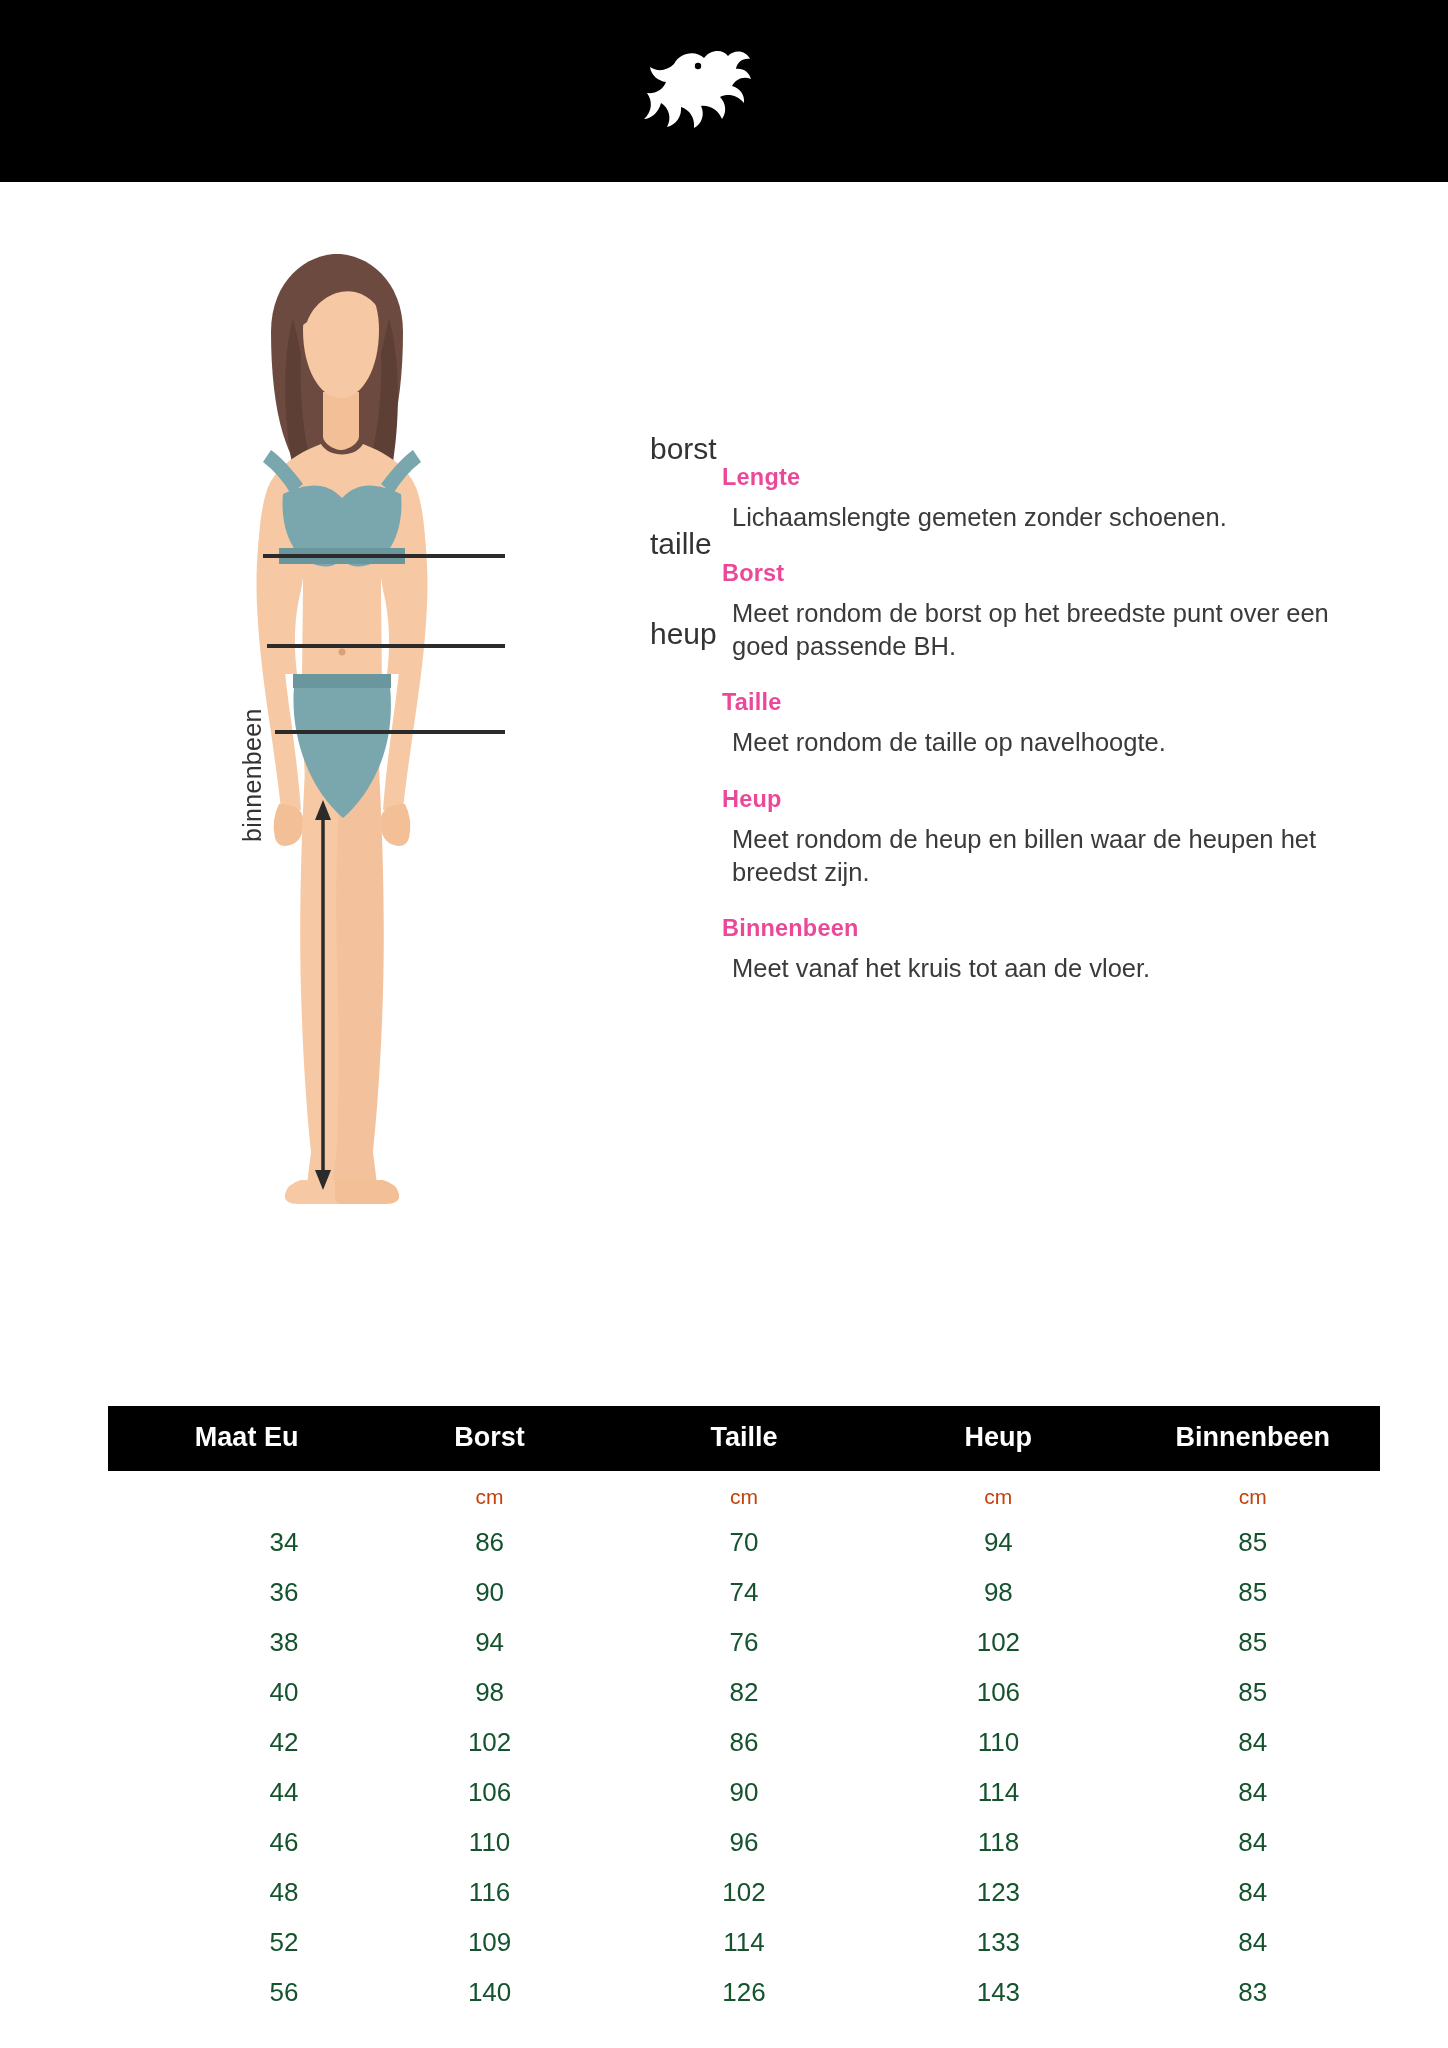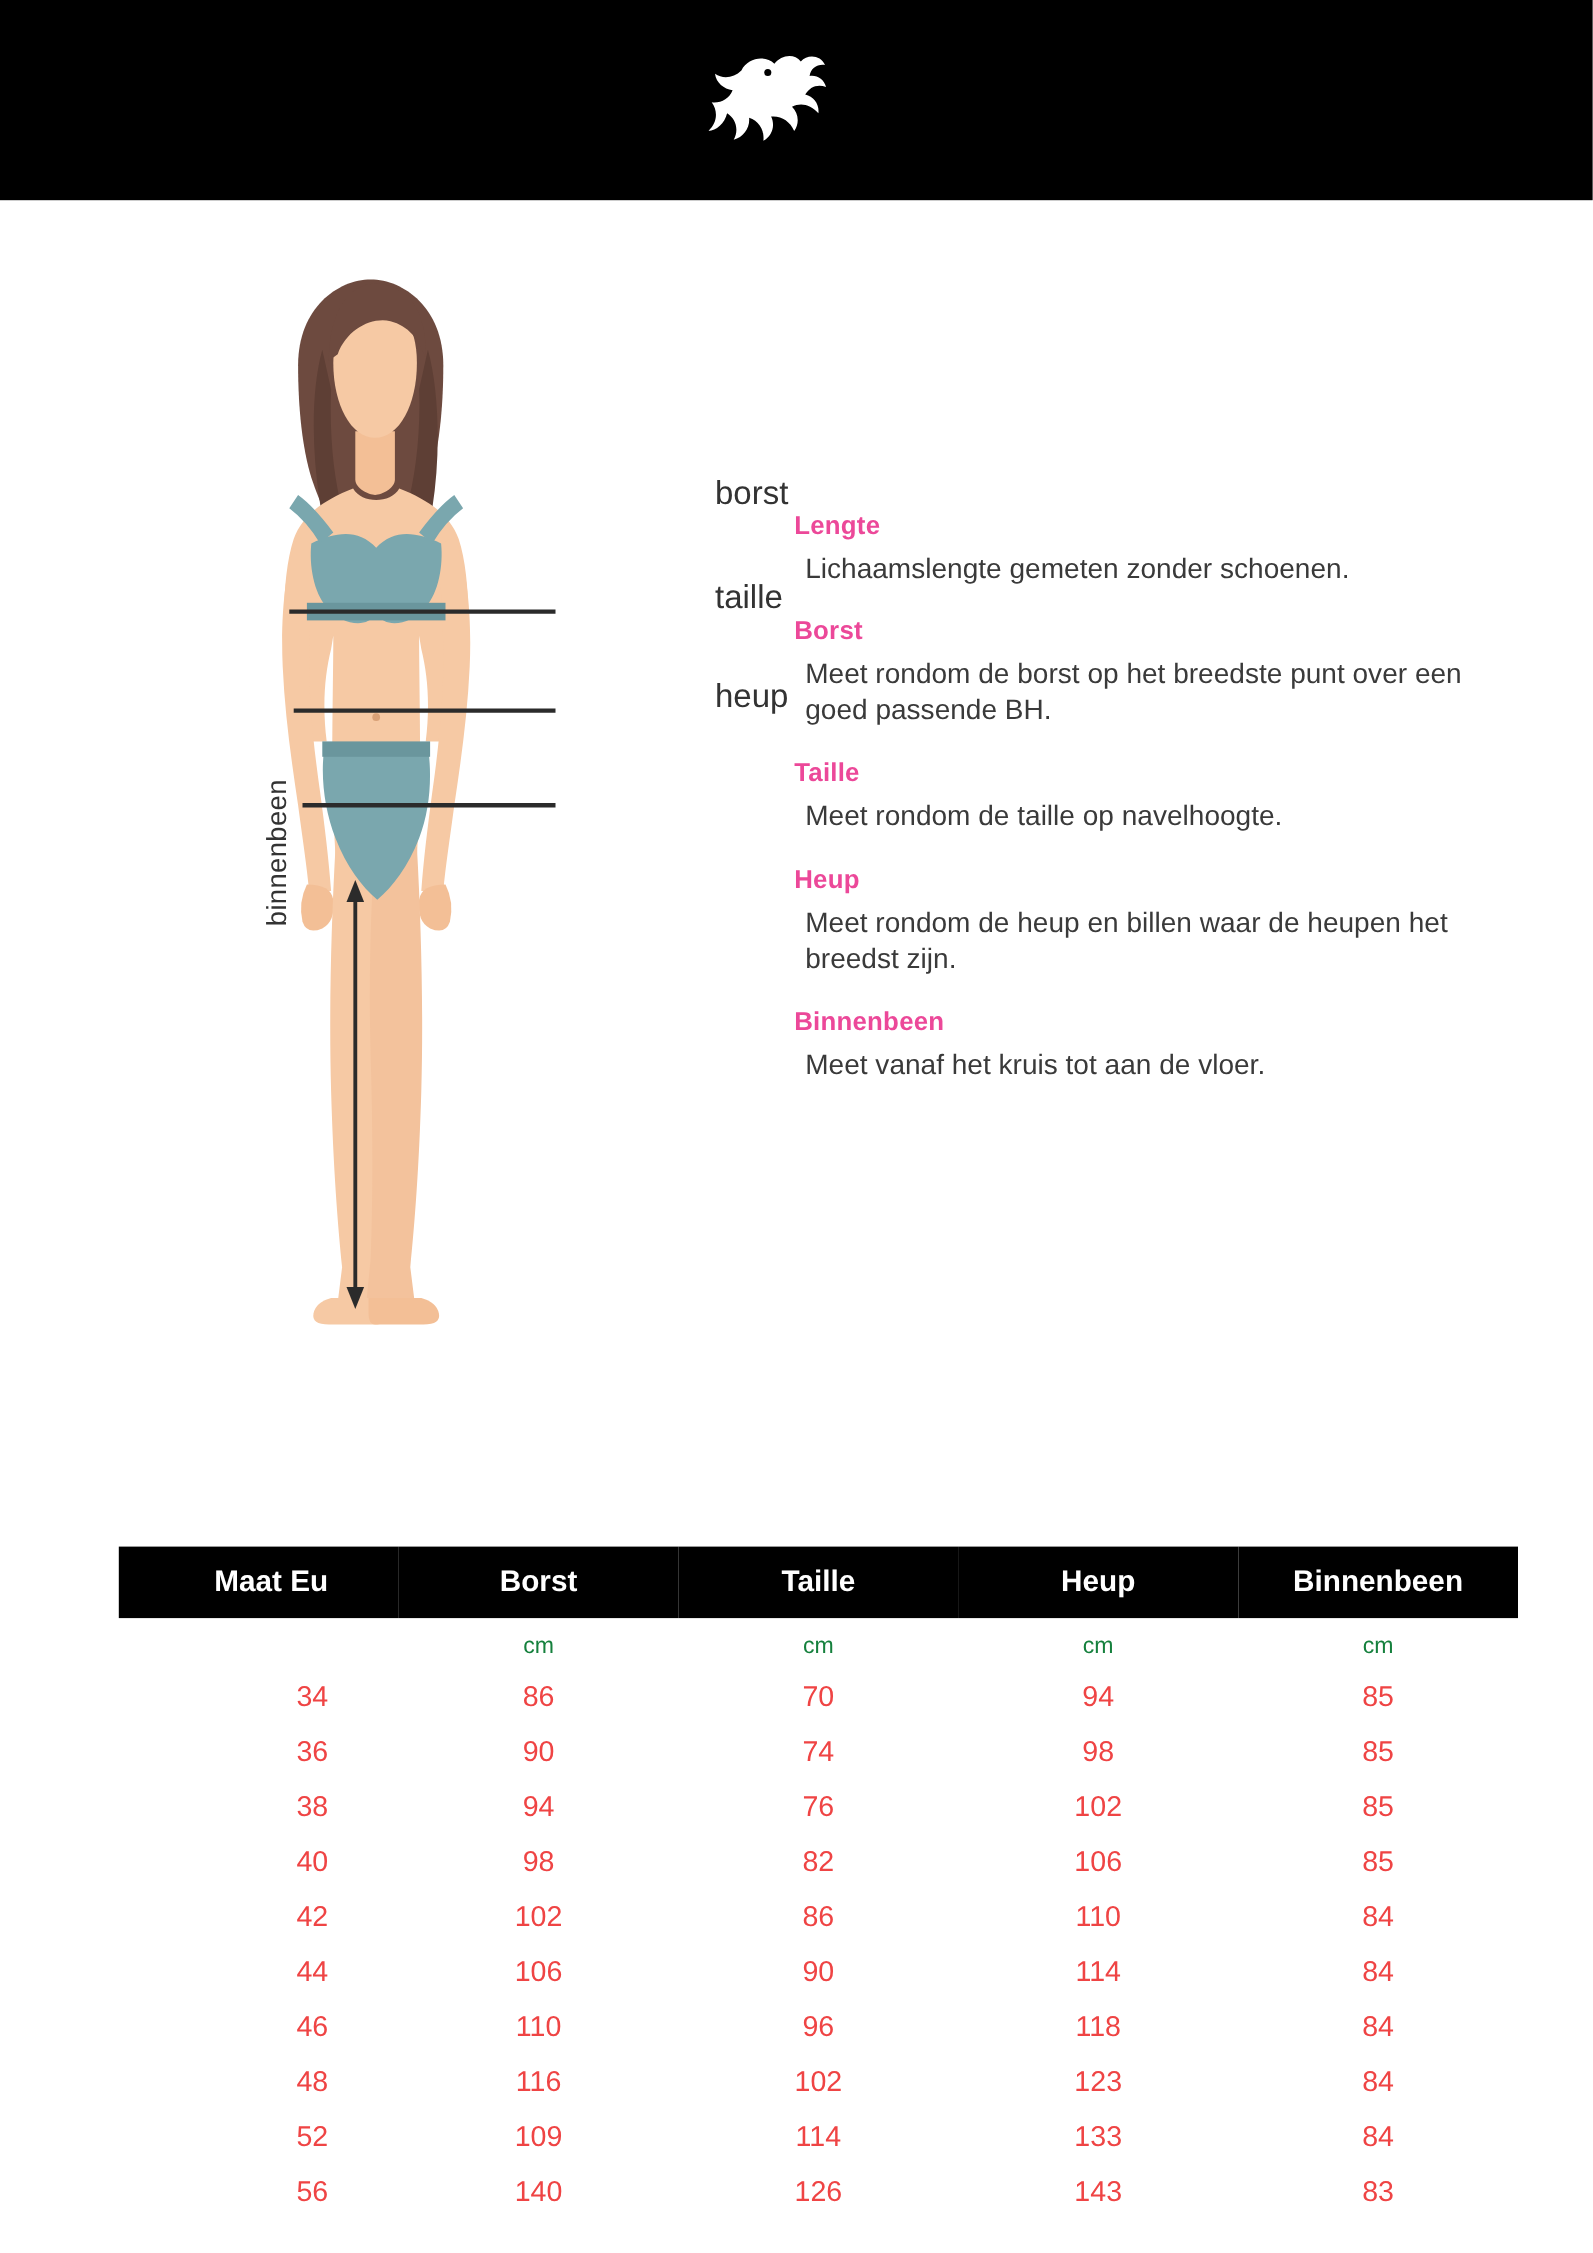--- a/index.html
+++ b/index.html
@@ -148,29 +148,29 @@
     background: #000000;
     color: #ffffff;
     font-size: 27px;
     font-weight: bold;
     padding: 16px 0 18px 0;
     text-align: center;
   }
   table.sizes thead th:first-child { text-align: right; padding-right: 64px; }
   table.sizes tbody td {
     font-size: 26px;
-    color: #ef4444;
+    color: #14532d;
     text-align: center;
     padding: 9.5px 0;
     font-weight: 300;
   }
   table.sizes tbody td:first-child { text-align: right; padding-right: 64px; }
   table.sizes tbody tr.units td {
     font-size: 21px;
-    color: #15803d;
+    color: #c2410c;
     padding-top: 14px;
     padding-bottom: 8px;
   }
 </style>
 </head>
 <body>
 
 <div class="header">
   <div class="logo-wrap">
     <span class="logo-mark">

